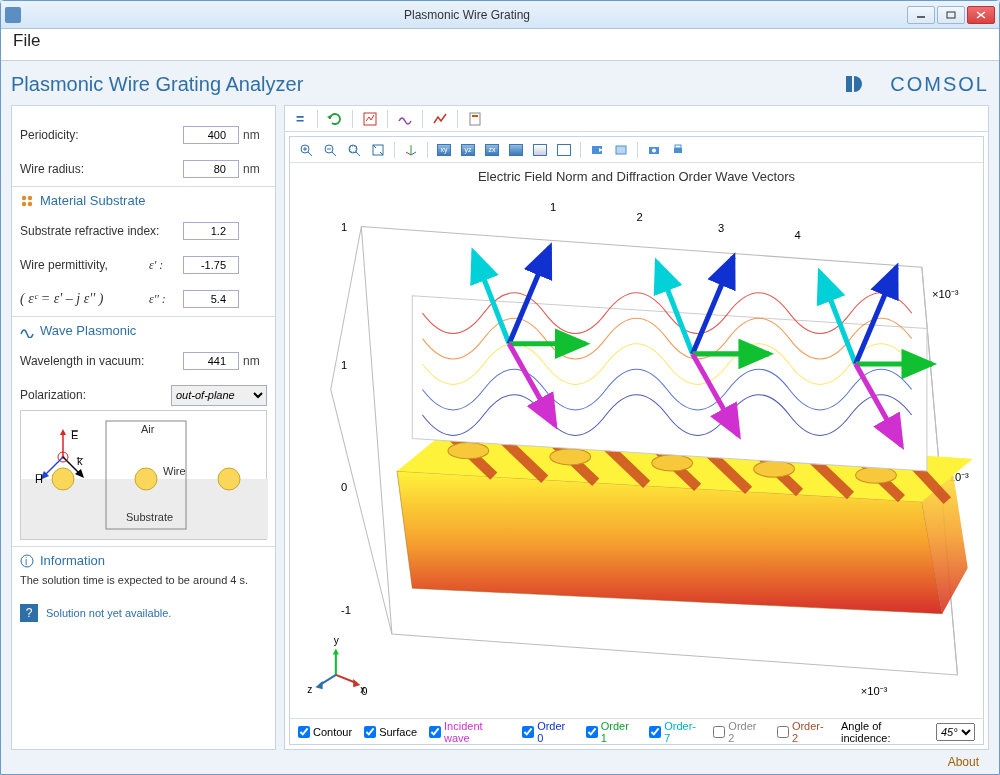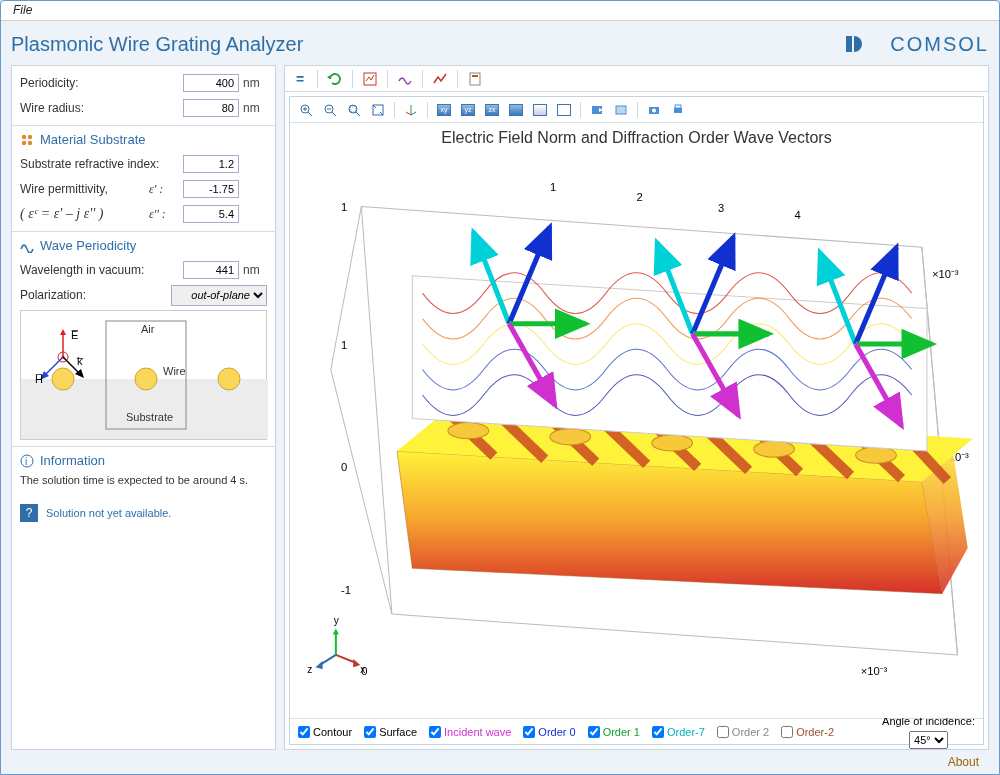--- a/index.html
+++ b/index.html
@@ -15,70 +15,92 @@
     display: flex; align-items: center; padding: 0 4px;
     border-bottom: 1px solid #b0c4d8; position: relative;
   }
   .titlebar .sys-icon { width: 16px; height: 16px; background: #5c8fc1; border-radius: 2px; margin-right: 6px; }
   .titlebar .title { flex: 1; text-align: center; font-size: 12px; color: #333; }
   .winbtns { display: flex; gap: 2px; }
   .winbtn { width: 28px; height: 18px; border: 1px solid #9bb7d3; background: linear-gradient(#f2f7fc,#dce9f6); border-radius: 2px; display:flex; align-items:center; justify-content:center; }
   .winbtn.close { background: linear-gradient(#f07070,#d84141); border-color:#b33; }
   .winbtn svg { display:block; }
   
-  .menubar { height: 20px; padding: 2px 6px; font-size: 12px; color:#222; border-bottom: 1px solid #d0d0d0; font-style: italic; }
+  .menubar { height: 32px; padding: 2px 6px; font-size: 17px; color:#222; border-bottom: 1px solid #d0d0d0; }
   .menubar span { padding: 2px 6px; }
   
   .contentwrap { flex:1; display:flex; flex-direction:column; background:#edf3f8; padding: 6px 10px 4px 10px; }
   .apptitle-row { display:flex; align-items:center; height:34px; }
   .apptitle { color:#2f6fa8; font-size: 20px; font-weight:400; flex:1; }
   .logo { color:#2f6fa8; font-size:20px; letter-spacing:2px; font-weight:400; display:flex; align-items:center; gap:22px; }
   .logo svg { display:block; }
   .main { flex:1; display:flex; gap:8px; margin-top:4px; min-height:0; }
   .sidebar { width: 265px; background:#fff; border:1px solid #c8d4df; padding:6px 8px; font-size:12px; color:#333; overflow:hidden; }
   .section-head { color:#2f6fa8; font-size:13px; display:flex; align-items:center; gap:6px; margin: 4px 0 6px 0; }
   .section-head .hicon { width:14px; height:14px; display:inline-flex; align-items:center; justify-content:center; }
-  .row { display:flex; align-items:center; height:22px; margin-bottom:3px; }
+  .row { display:flex; align-items:center; height:22px; margin-bottom:3px;margin-top:12px; }
   .row .lbl { flex:1; }
   .row .sublbl { width:34px; font-style:italic; }
-  .row input.num { width:56px; height:18px; font-size:11px; text-align:right; padding:0 4px; border:1px solid #aac; background:#fff; }
+  .row input.num { width:56px; height:18px; font-size:11px; text-align:right; padding:0 12px; border:1px solid #aac; background:#fff; }
   .row .unit { width:28px; padding-left:4px; color:#444; }
-  .row select { height:21px; font-size:11px; font-style:italic; border:1px solid #aac;text-align:right; }
+  .row select { height:21px; font-size:11px; font-style:italic; border:1px solid #aac; }
   hr.sep { border:none; border-top:1px solid #d5dde5; margin:6px -8px; }
   .diagram-box { border:1px solid #ccc; background:#fff; height:130px; position:relative; margin-top:4px; }
   .info-text { font-size:11px; color:#333; margin-top:6px; }
   .info-status { display:flex; align-items:center; gap:8px; margin-top:18px; }
   .info-status .qicon { width:18px; height:18px; background:#2f6fa8; color:#fff; display:flex; align-items:center; justify-content:center; font-size:12px; }
   .info-status .stxt { color:#2f6fa8; font-size:11px; }
   
   .rightpanel { flex:1; display:flex; flex-direction:column; background:#fff; border:1px solid #c8d4df; min-width:0; }
   .ribbon { height:26px; border-bottom:1px solid #d0d8e0; display:flex; align-items:center; padding:0 4px; gap:2px; }
   .rsep { width:1px; height:18px; background:#cfd8e0; margin:0 4px; }
   .ricon { width:22px; height:22px; display:flex; align-items:center; justify-content:center; border-radius:2px; }
   .plotwrap { flex:1; border:1px solid #c8d4df; margin:4px; display:flex; flex-direction:column; min-height:0; }
   .plottoolbar { height:26px; border-bottom:1px solid #d8e0e8; display:flex; align-items:center; padding:0 6px; gap:4px; }
   .tbicon { width:20px; height:20px; display:flex; align-items:center; justify-content:center; }
   .tsep { width:1px; height:16px; background:#d0d8e0; margin:0 2px; }
   .plotarea { flex:1; position:relative; background:#fff; overflow:hidden; }
-  .plottitle { position:absolute; top:6px; left:0; right:0; text-align:center; font-size:16px; color:#333; }
+  .plottitle { position:absolute; top:6px; left:0; right:0; text-align:center; font-size:13px; color:#333; }
   .legendbar { height:26px; border-top:1px solid #d8e0e8; display:flex; align-items:center; padding:0 8px; gap:12px; font-size:11px; }
   .legendbar label { display:flex; align-items:center; gap:3px; }
   .legendbar input[type=checkbox] { width:12px; height:12px; }
-  .angle-ctl { margin-left:auto; display:flex; align-items:center; gap:4px;flex-direction:column; }
-  .angle-ctl select { height:18px; font-size:11px; }
+  .angle-ctl { margin-left:auto; display:flex; align-items:center; gap:4px; }
+  .angle-ctl select { height:18px; font-size:11px;font-style:italic; }
   .footer { height:20px; text-align:right; padding:2px 10px 0 0; }
   .footer a { color:#a16207; font-size:12px; text-decoration:none; }
   .eps { font-style: italic; font-family: Georgia, serif; }
   .ticon-box { width:14px; height:12px; border:1px solid #3a78b5; background:linear-gradient(#8fbce6,#3a78b5); }
 </style>
 </head>
 <body>
 
 <div class="window">
 
+  <div class="titlebar">
+    <div class="sys-icon"></div>
+    <div class="title">Plasmonic Wire Grating</div>
+    <div class="winbtns">
+      <div class="winbtn">
+        <svg width="10" height="8">
+            <line x1="1" y1="6" x2="9" y2="6" stroke="#333" stroke-width="1.5"></line>
+          </svg>
+      </div>
+      <div class="winbtn">
+        <svg width="10" height="8">
+            <rect x="1" y="1" width="8" height="6" fill="none" stroke="#333"></rect>
+          </svg>
+      </div>
+      <div class="winbtn close">
+        <svg width="10" height="8">
+            <line x1="1" y1="1" x2="9" y2="7" stroke="#fff" stroke-width="1.5"></line>
+            <line x1="9" y1="1" x2="1" y2="7" stroke="#fff" stroke-width="1.5"></line>
+          </svg>
+      </div>
+    </div>
+  </div>
 
   <div class="menubar">
     <span>File</span>
   </div>
 
   <div class="contentwrap">
     <div class="apptitle-row">
       <div class="apptitle">Plasmonic Wire Grating Analyzer</div>
       <div class="logo">
         <svg width="22" height="20" viewBox="0 0 22 20">
@@ -136,21 +158,21 @@
         </div>
 
         <hr class="sep">
 
         <div class="section-head">
           <span class="hicon">
             <svg width="14" height="14">
                 <path d="M1 10 Q4 2 7 10 T13 10" stroke="#2f6fa8" fill="none" stroke-width="1.5"></path>
               </svg>
           </span>
-          <span>Wave Periodicity</span>
+          <span>Wave Plasmonic</span>
         </div>
         <div class="row">
           <span class="lbl">Wavelength in vacuum:</span>
           <input class="num" value="441" style="">
           <span class="unit">nm</span>
         </div>
         <div class="row">
           <span class="lbl">Polarization:</span>
           <select style="width:96px">
             <option>out-of-plane</option>

